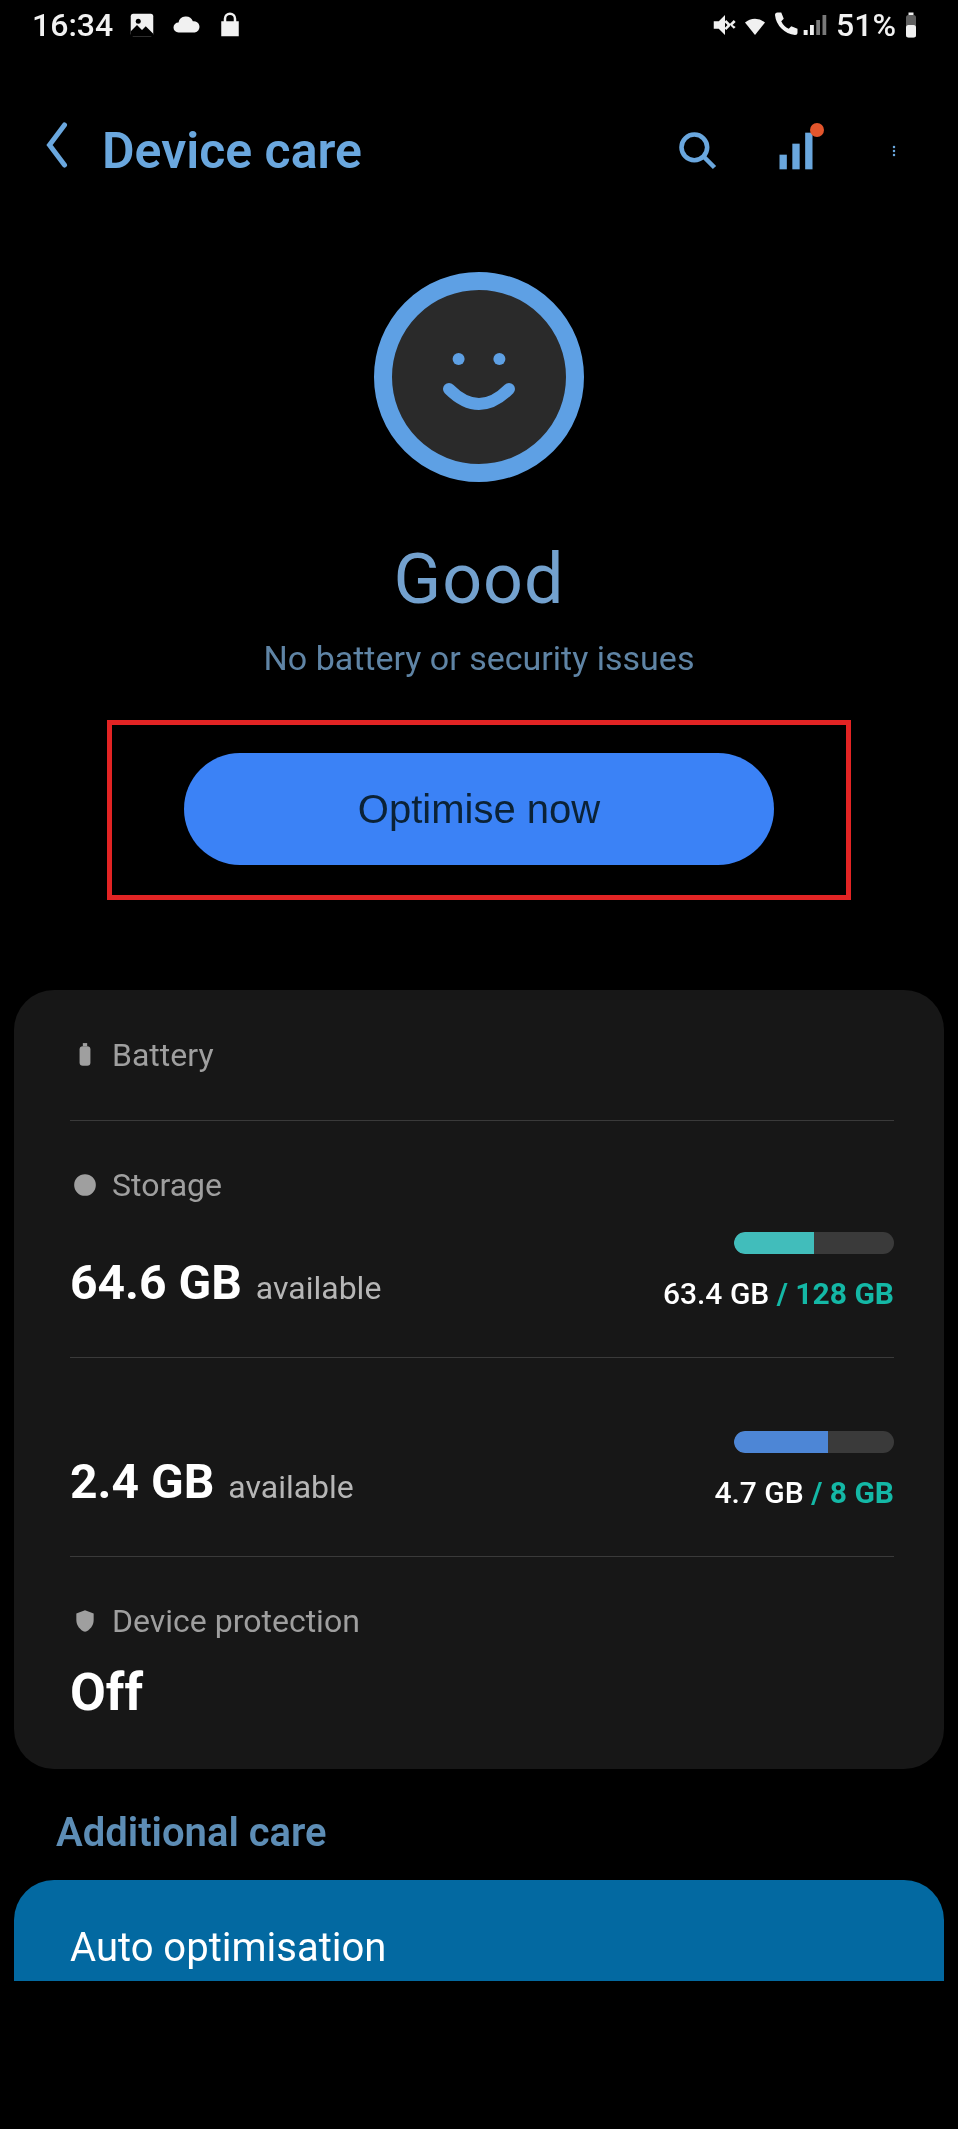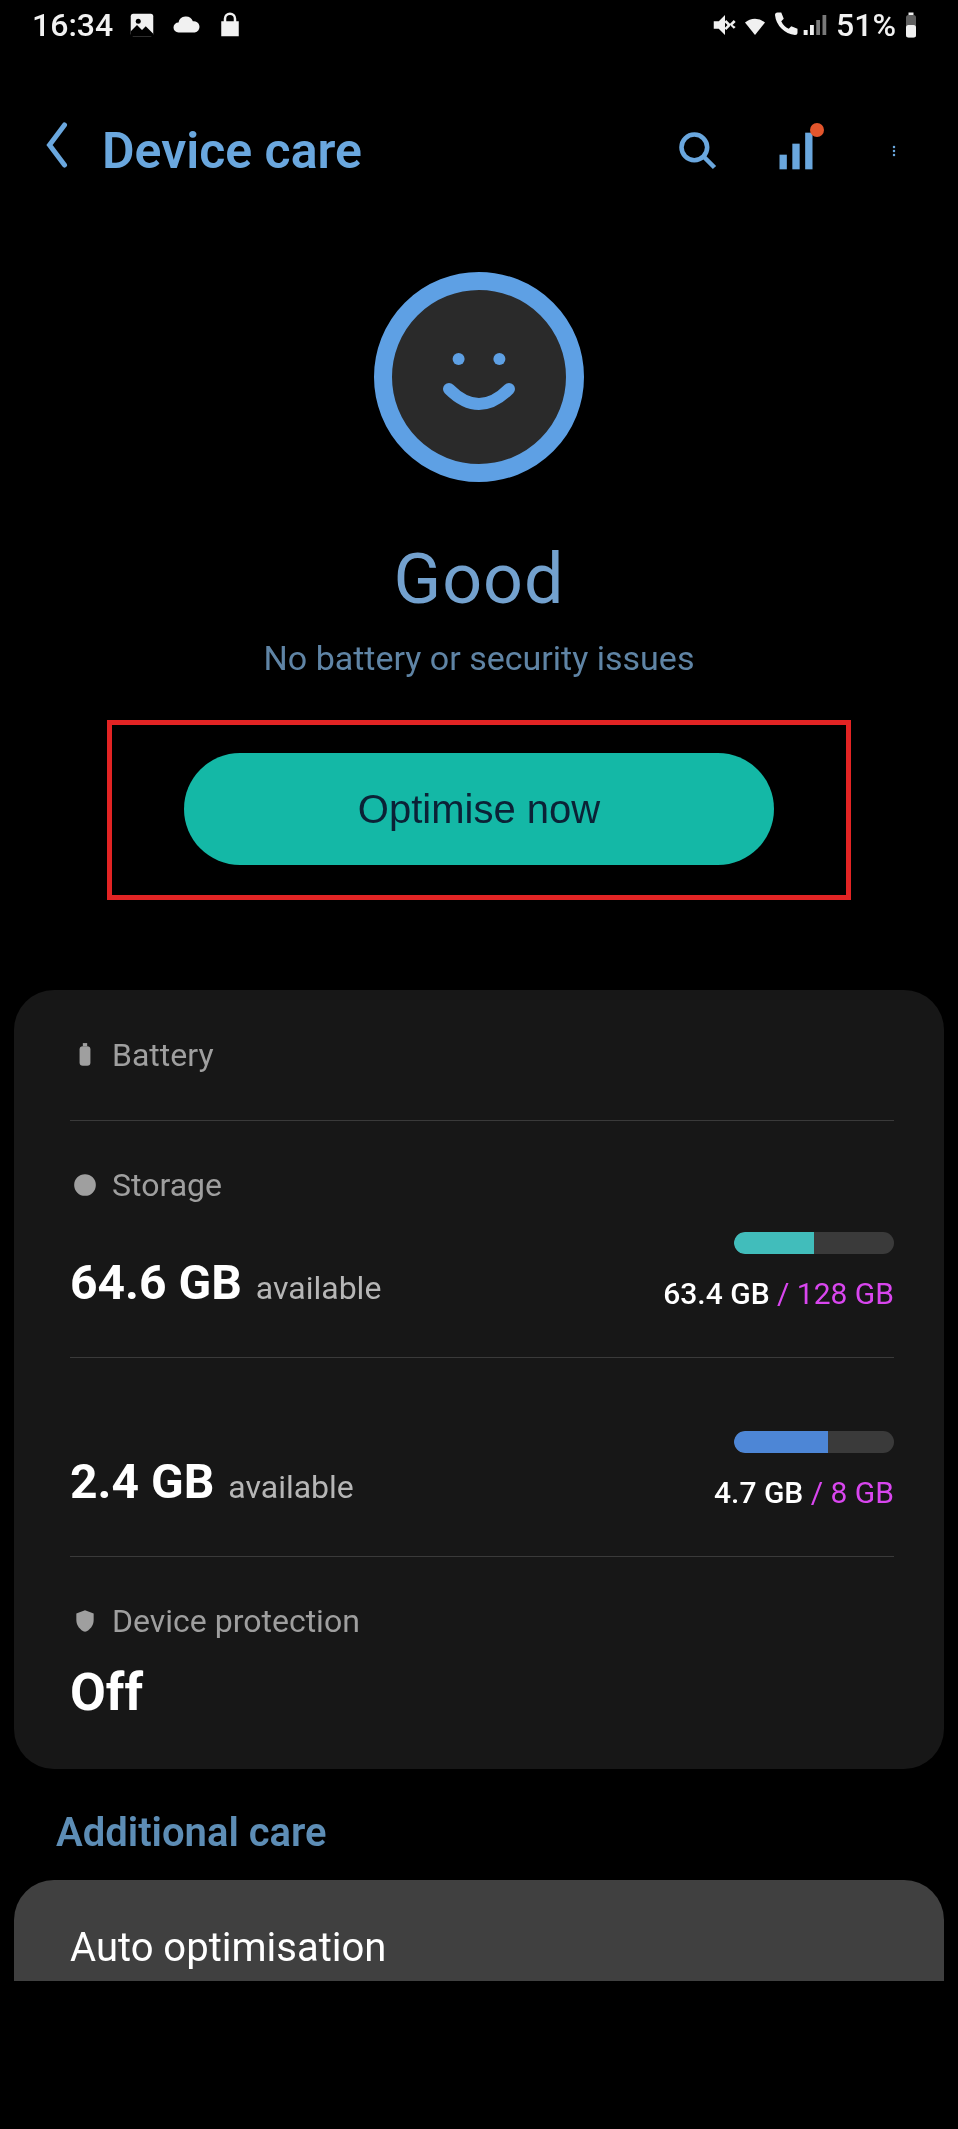--- a/index.html
+++ b/index.html
@@ -43,21 +43,21 @@
     .hero-status { color:#73a1ce; font-size: 70px; font-weight:400; margin-top:56px; letter-spacing:1px;}
     .hero-sub { color:#5f84a5; font-size: 34px; margin-top: 18px; }
     .highlight-box {
       border: 5px solid #e22424;
       margin: 42px 107px 0 107px;
       padding: 28px 72px 30px 72px;
       width: 744px;
     }
     .optimise-btn {
       width: 100%; height: 112px; border-radius: 56px;
-      background: #14b8a6; border: none; color: #0b2236;
+      background: #3b82f6; border: none; color: #0b2236;
       font-size: 40px; font-weight: 500; cursor: pointer;
     }
     
     .card {
       background: #171717; border-radius: 40px;
       margin: 90px 14px 0 14px; padding: 0 0 0 0;
     }
     .item { padding: 46px 50px 46px 56px; position:relative; }
     .item + .item::before {
       content:""; position:absolute; top:0; left:56px; right:50px;
@@ -68,26 +68,26 @@
     .item-body { display:flex; justify-content:space-between; align-items:flex-end; margin-top:28px; }
     .big-value { font-size:48px; font-weight:700; color:#fff; display:flex; align-items:baseline; gap:14px; }
     .big-value .suffix { font-size:32px; font-weight:400; color:#b6b6b6; }
     .right-col { display:flex; flex-direction:column; align-items:flex-end; gap:22px; }
     .bar { width:160px; height:22px; border-radius:11px; background:#3a3a3a; overflow:hidden; }
     .bar-fill { height:100%; border-radius:11px 0 0 11px; }
     .bar-green { background:#67d87a; width:51%; }
     .bar-teal { background:#41bdbb; width:50%; }
     .bar-blue { background:#4d86d6; width:59%; }
     .right-text { font-size:30px; color:#fff; font-weight:500; }
-    .right-text .muted { color:#d946ef; font-weight:400; }
+    .right-text .muted { color:#14b8a6; font-weight:700; }
     .protection-value { font-size:52px; font-weight:700; margin-top:22px; }
     
     .section-header { color:#5d8db5; font-size:40px; font-weight:600; margin:40px 56px 0 56px; }
     .card2 {
-      background:#404040; border-radius:40px 40px 0 0;
+      background:#0369a1; border-radius:40px 40px 0 0;
       margin:24px 14px 0 14px; padding:44px 56px 10px 56px;
     }
     .c2-title { font-size:40px; color:#fff; }
   </style>
 </head>
 <body>
 
 <div class="status-bar">
   <div class="status-left">
     <span>16:34</span>

